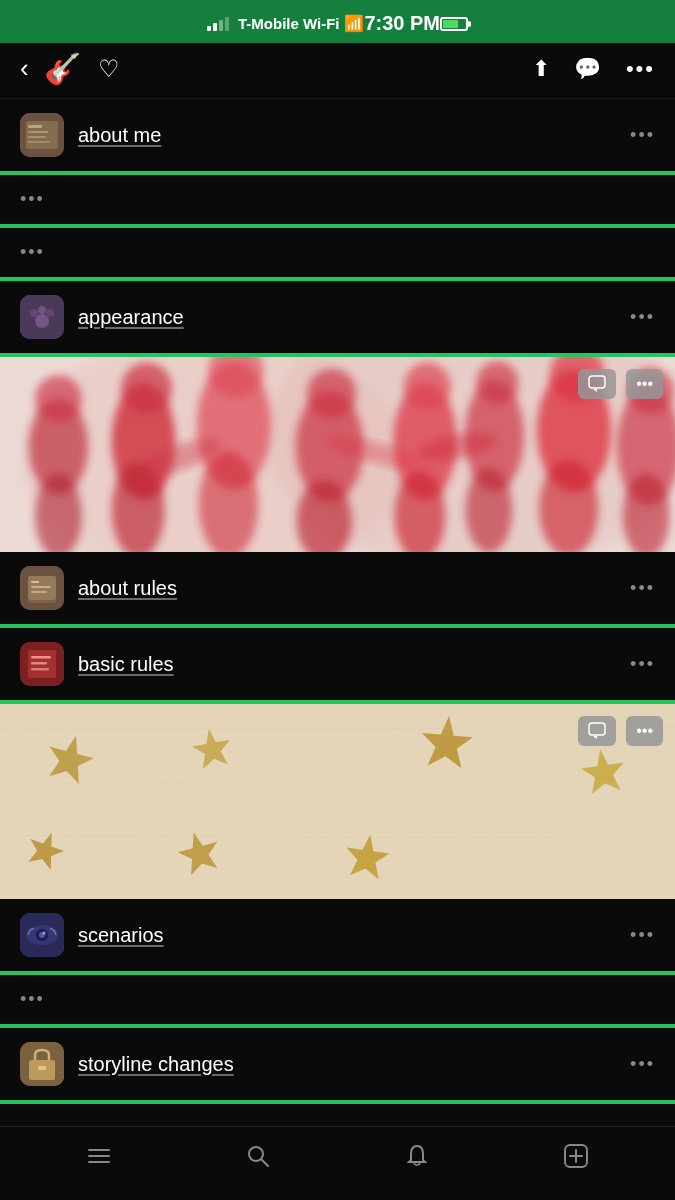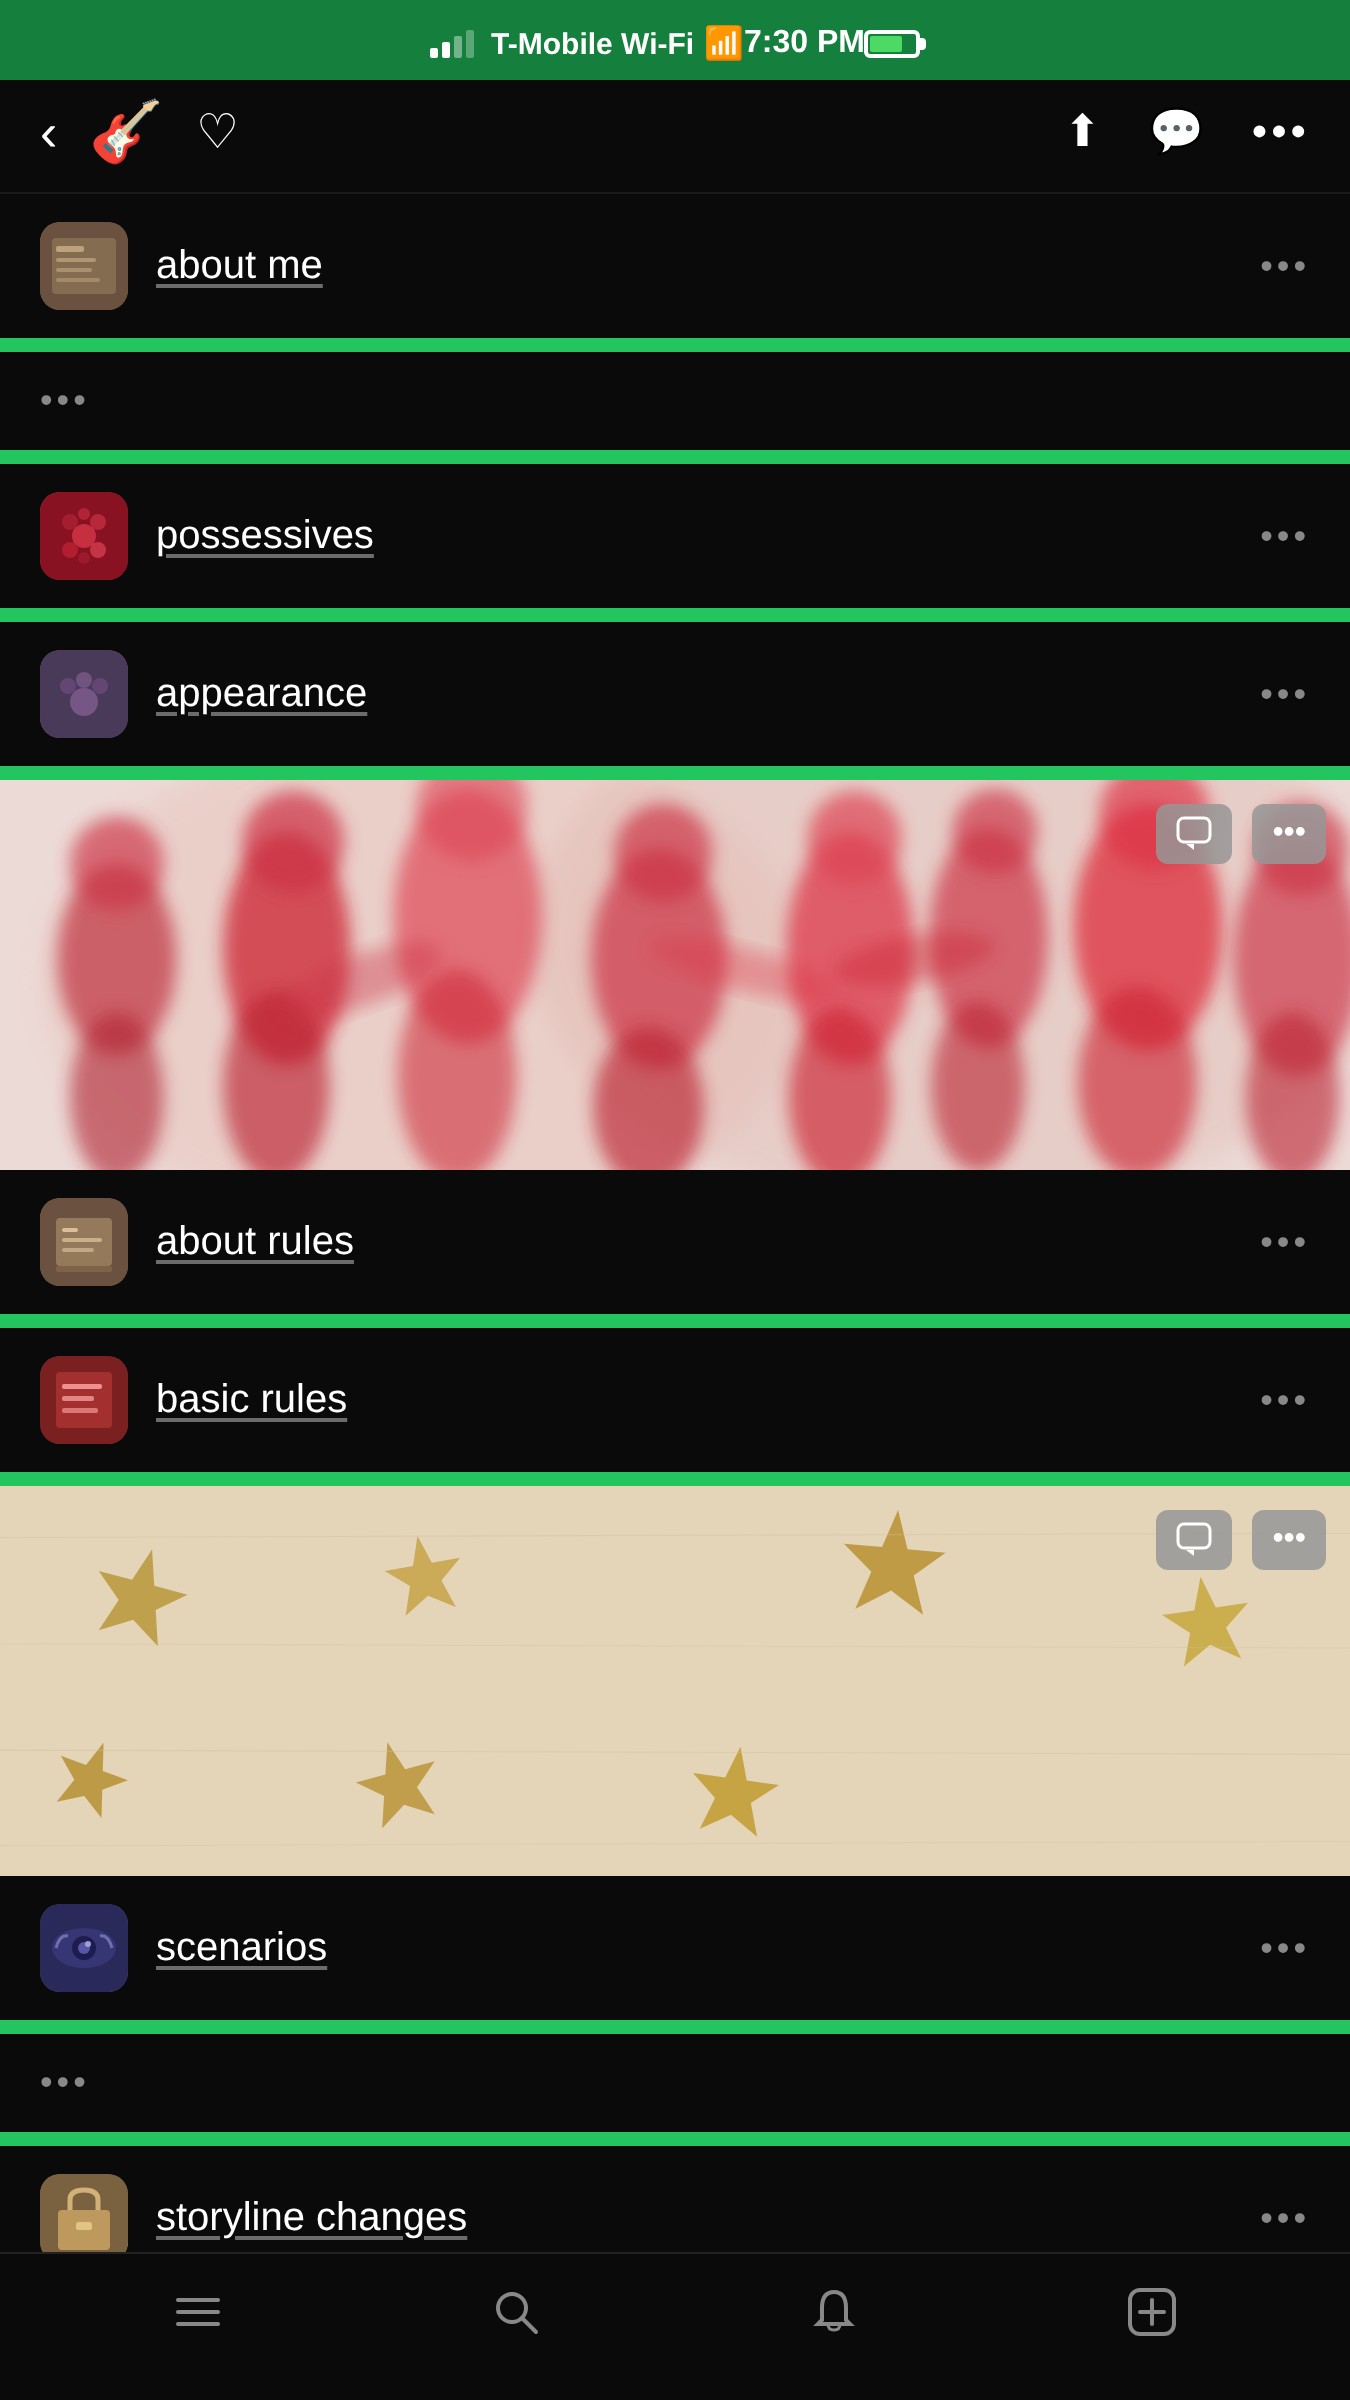--- a/index.html
+++ b/index.html
@@ -41,21 +41,21 @@
       width: 4px;
       background: #fff;
       border-radius: 1px;
     }
     .signal-bars span:nth-child(1) { height: 5px; }
     .signal-bars span:nth-child(2) { height: 8px; }
     .signal-bars span:nth-child(3) { height: 11px; opacity: 0.4; }
     .signal-bars span:nth-child(4) { height: 14px; opacity: 0.3; }
 
     .wifi-icon { font-size: 16px; }
-    .status-center { font-size: 16px; font-weight: 600; color: #fff; }
+    .status-center { font-size: 20px; font-weight: 600; color: #fff; }
     .status-right {
       display: flex;
       align-items: center;
       gap: 8px;
     }
     .battery {
       width: 28px;
       height: 14px;
       border: 2px solid #fff;
       border-radius: 3px;
@@ -116,21 +116,21 @@
     }
     .nav-dots { font-size: 22px; color: #fff; letter-spacing: 2px; cursor: pointer; }
 
     
     .list-item {
       display: flex;
       align-items: center;
       justify-content: space-between;
       padding: 14px 20px;
       background: #0a0a0a;
-      border-bottom: 7px solid #22c55e;
+      border-bottom: 4px solid #22c55e;
     }
     .list-item-left {
       display: flex;
       align-items: center;
       gap: 14px;
     }
     .item-icon {
       width: 44px;
       height: 44px;
       border-radius: 10px;
@@ -338,36 +338,20 @@
       <span class="item-label">about me</span>
     </div>
     <span class="item-menu">•••</span>
   </div>
 
   <div class="list-item">
     <span class="item-menu">•••</span>
   </div>
 
   <div class="list-item">
-    <div class="list-item-left">
-      <div class="item-icon item-icon-possessives">
-        <svg width="44" height="44" viewBox="0 0 44 44">
-          <rect width="44" height="44" rx="10" fill="#881122"></rect>
-
-          <circle cx="22" cy="22" r="6" fill="#cc3344" opacity="0.9"></circle>
-          <circle cx="15" cy="15" r="4" fill="#aa2233" opacity="0.8"></circle>
-          <circle cx="29" cy="15" r="4" fill="#cc3344" opacity="0.7"></circle>
-          <circle cx="15" cy="29" r="4" fill="#bb2233" opacity="0.8"></circle>
-          <circle cx="29" cy="29" r="4" fill="#dd4455" opacity="0.7"></circle>
-          <circle cx="22" cy="11" r="3" fill="#cc3344" opacity="0.6"></circle>
-          <circle cx="22" cy="33" r="3" fill="#aa2233" opacity="0.6"></circle>
-        </svg>
-      </div>
-      <span class="item-label">possessives</span>
-    </div>
     <span class="item-menu">•••</span>
   </div>
 
   <div class="list-item">
     <div class="list-item-left">
       <div class="item-icon item-icon-appearance">
         <svg width="44" height="44" viewBox="0 0 44 44">
           <rect width="44" height="44" rx="10" fill="#4a3a5a"></rect>
 
           <circle cx="22" cy="26" r="7" fill="#7a5a8a" opacity="0.9"></circle>

